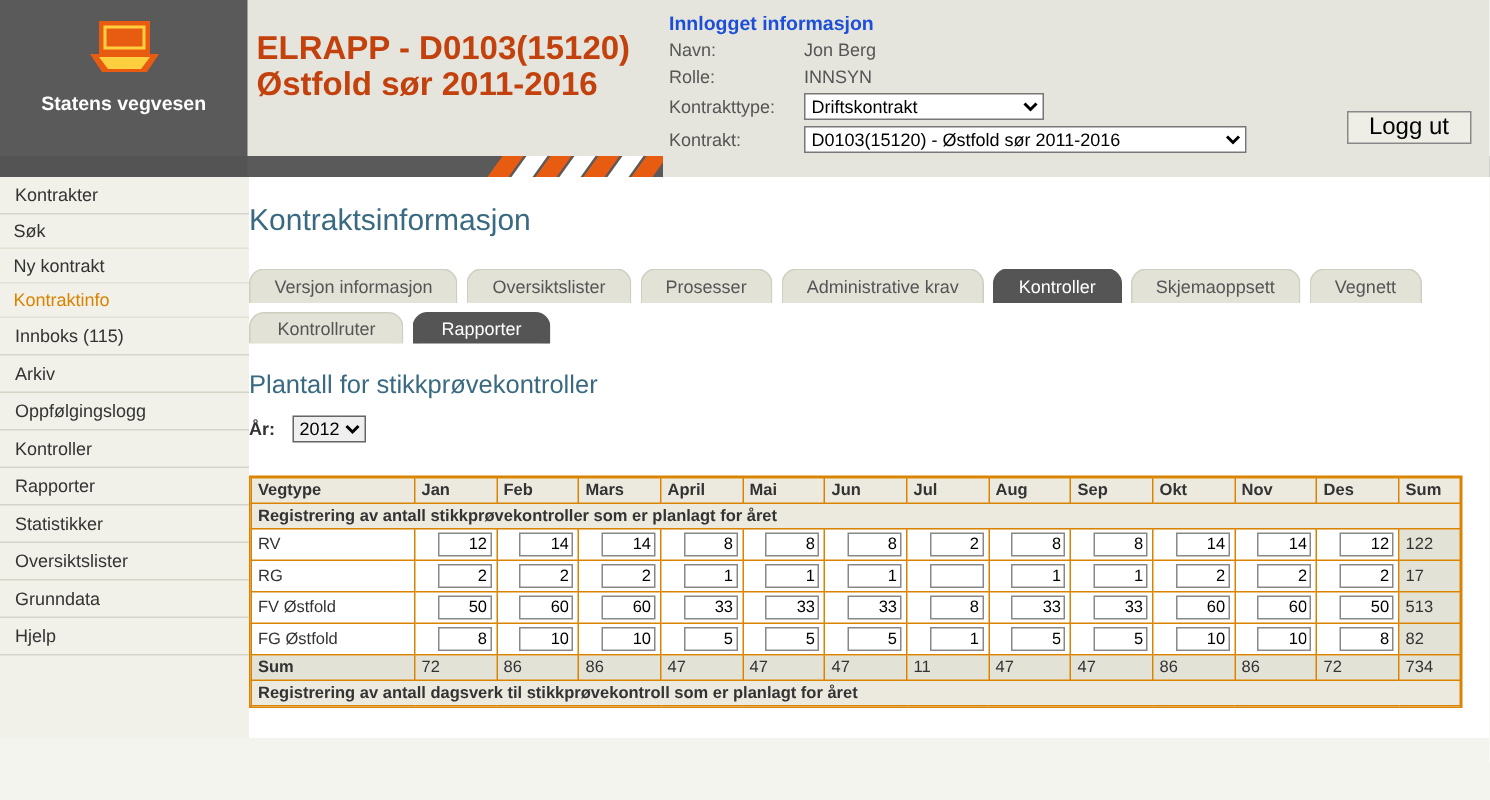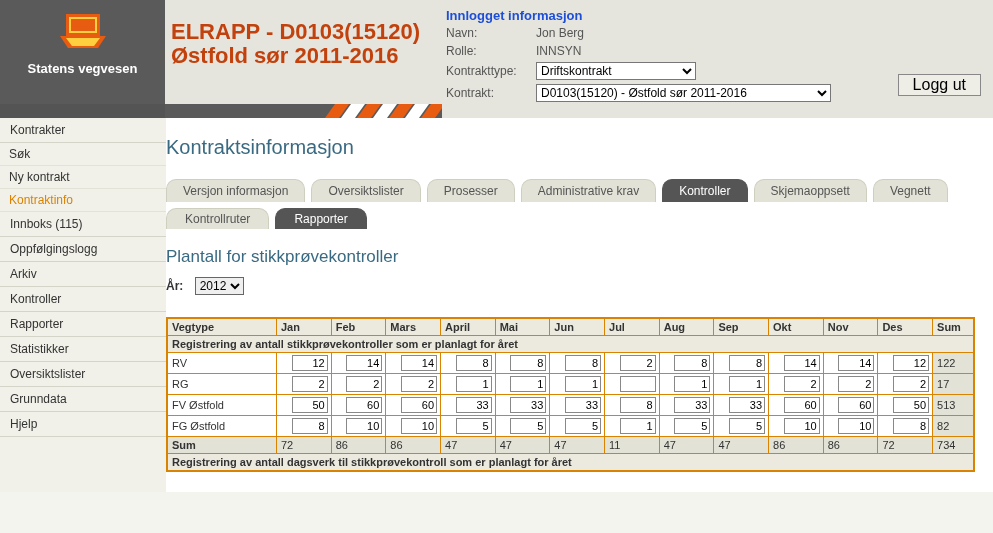--- a/index.html
+++ b/index.html
@@ -298,22 +298,22 @@
 </div>
 
 <div class="main">
 
   <div class="sidebar">
     <div class="nav-item">Kontrakter</div>
     <div class="nav-sub">Søk</div>
     <div class="nav-sub">Ny kontrakt</div>
     <div class="nav-sub selected">Kontraktinfo</div>
     <div class="nav-item">Innboks (115)</div>
+    <div class="nav-item">Arkiv</div>
     <div class="nav-item">Oppfølgingslogg</div>
-    <div class="nav-item">Arkiv</div>
     <div class="nav-item">Kontroller</div>
     <div class="nav-item">Rapporter</div>
     <div class="nav-item">Statistikker</div>
     <div class="nav-item">Oversiktslister</div>
     <div class="nav-item">Grunndata</div>
     <div class="nav-item">Hjelp</div>
   </div>
 
   <div class="content">
     <h1 class="page-title">Kontraktsinformasjon</h1>

